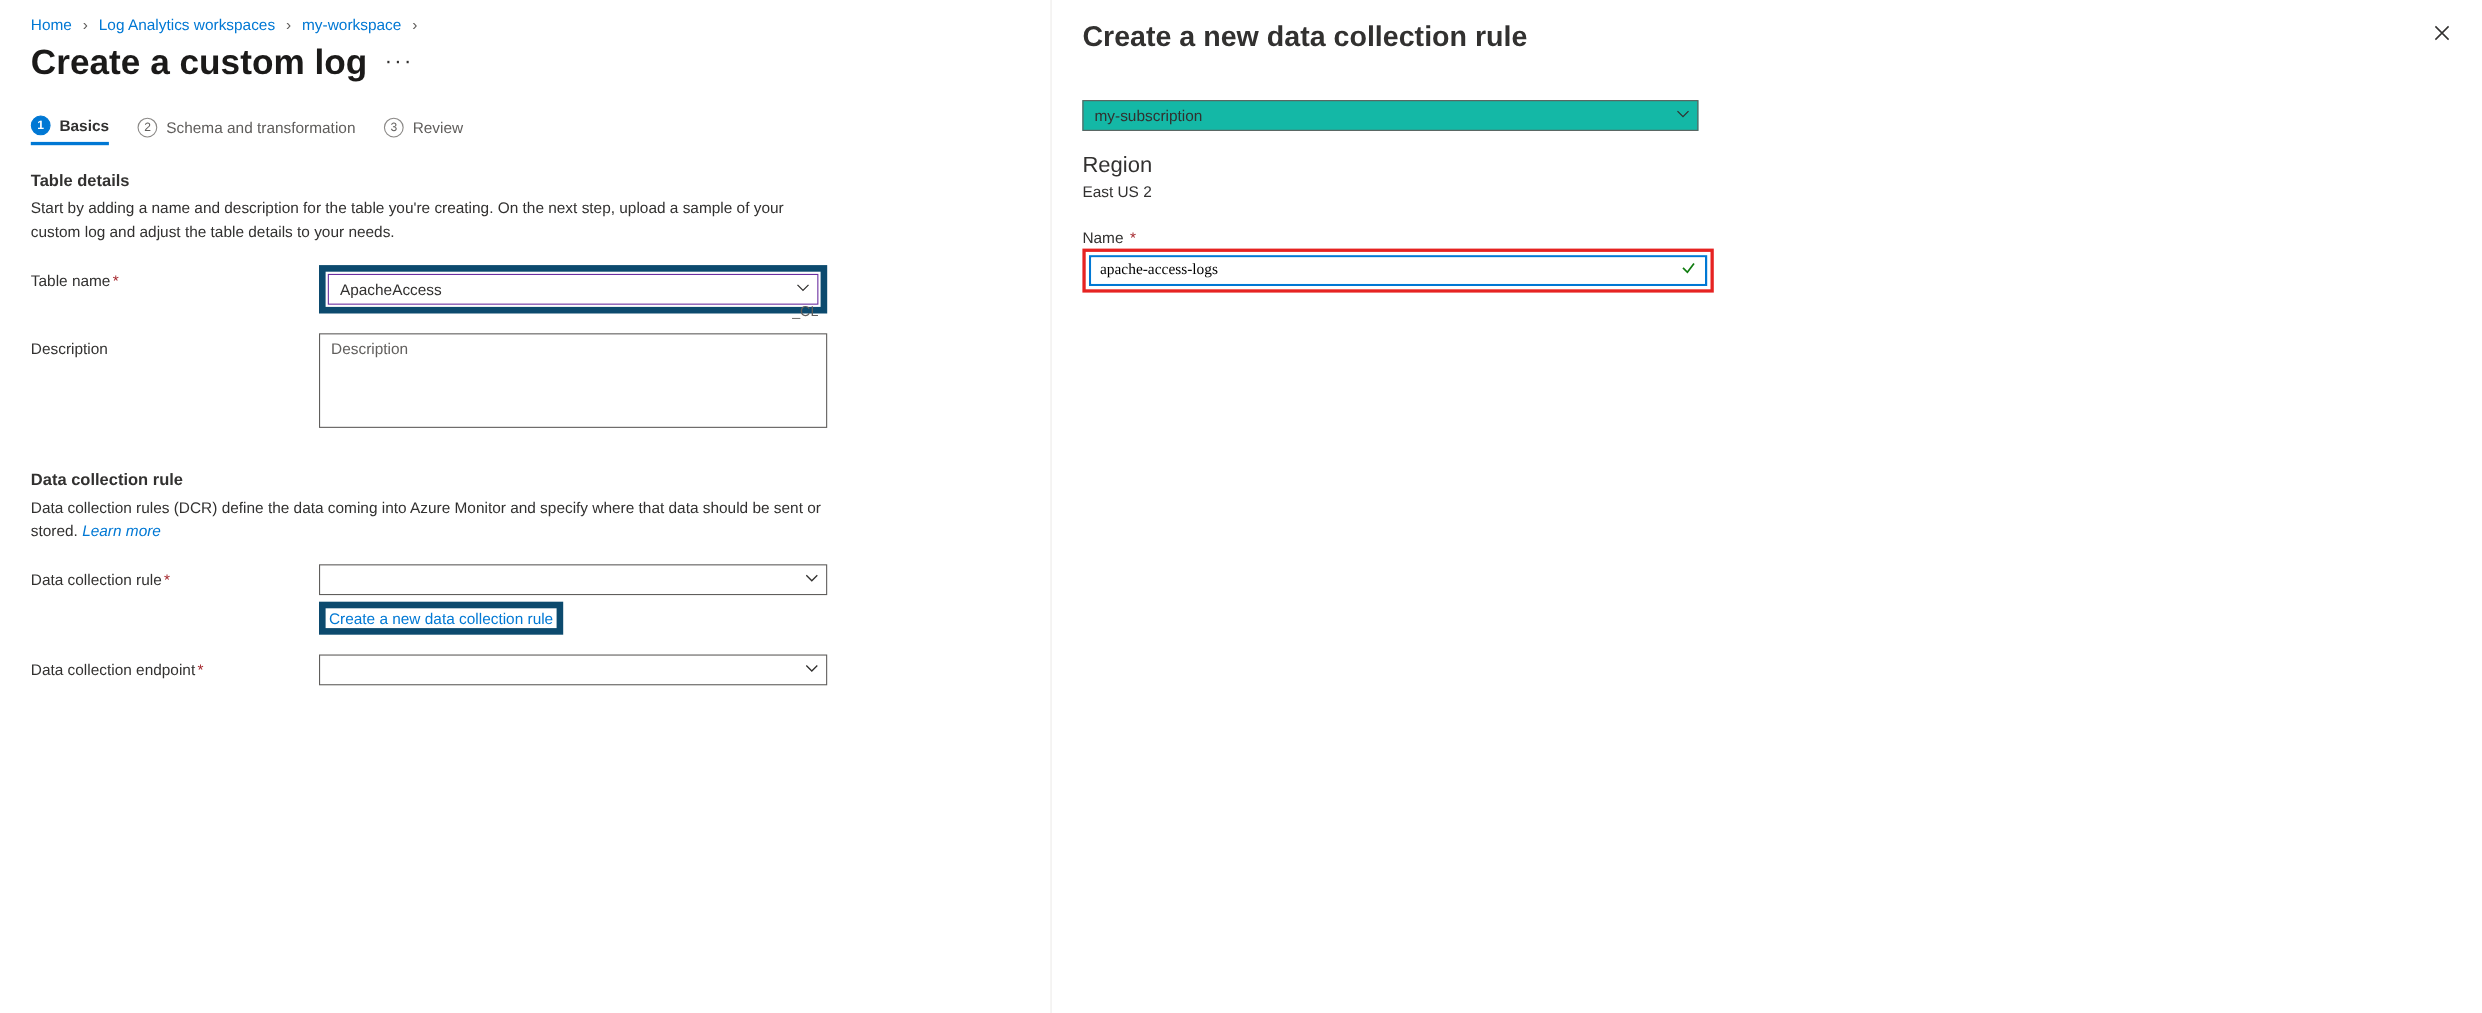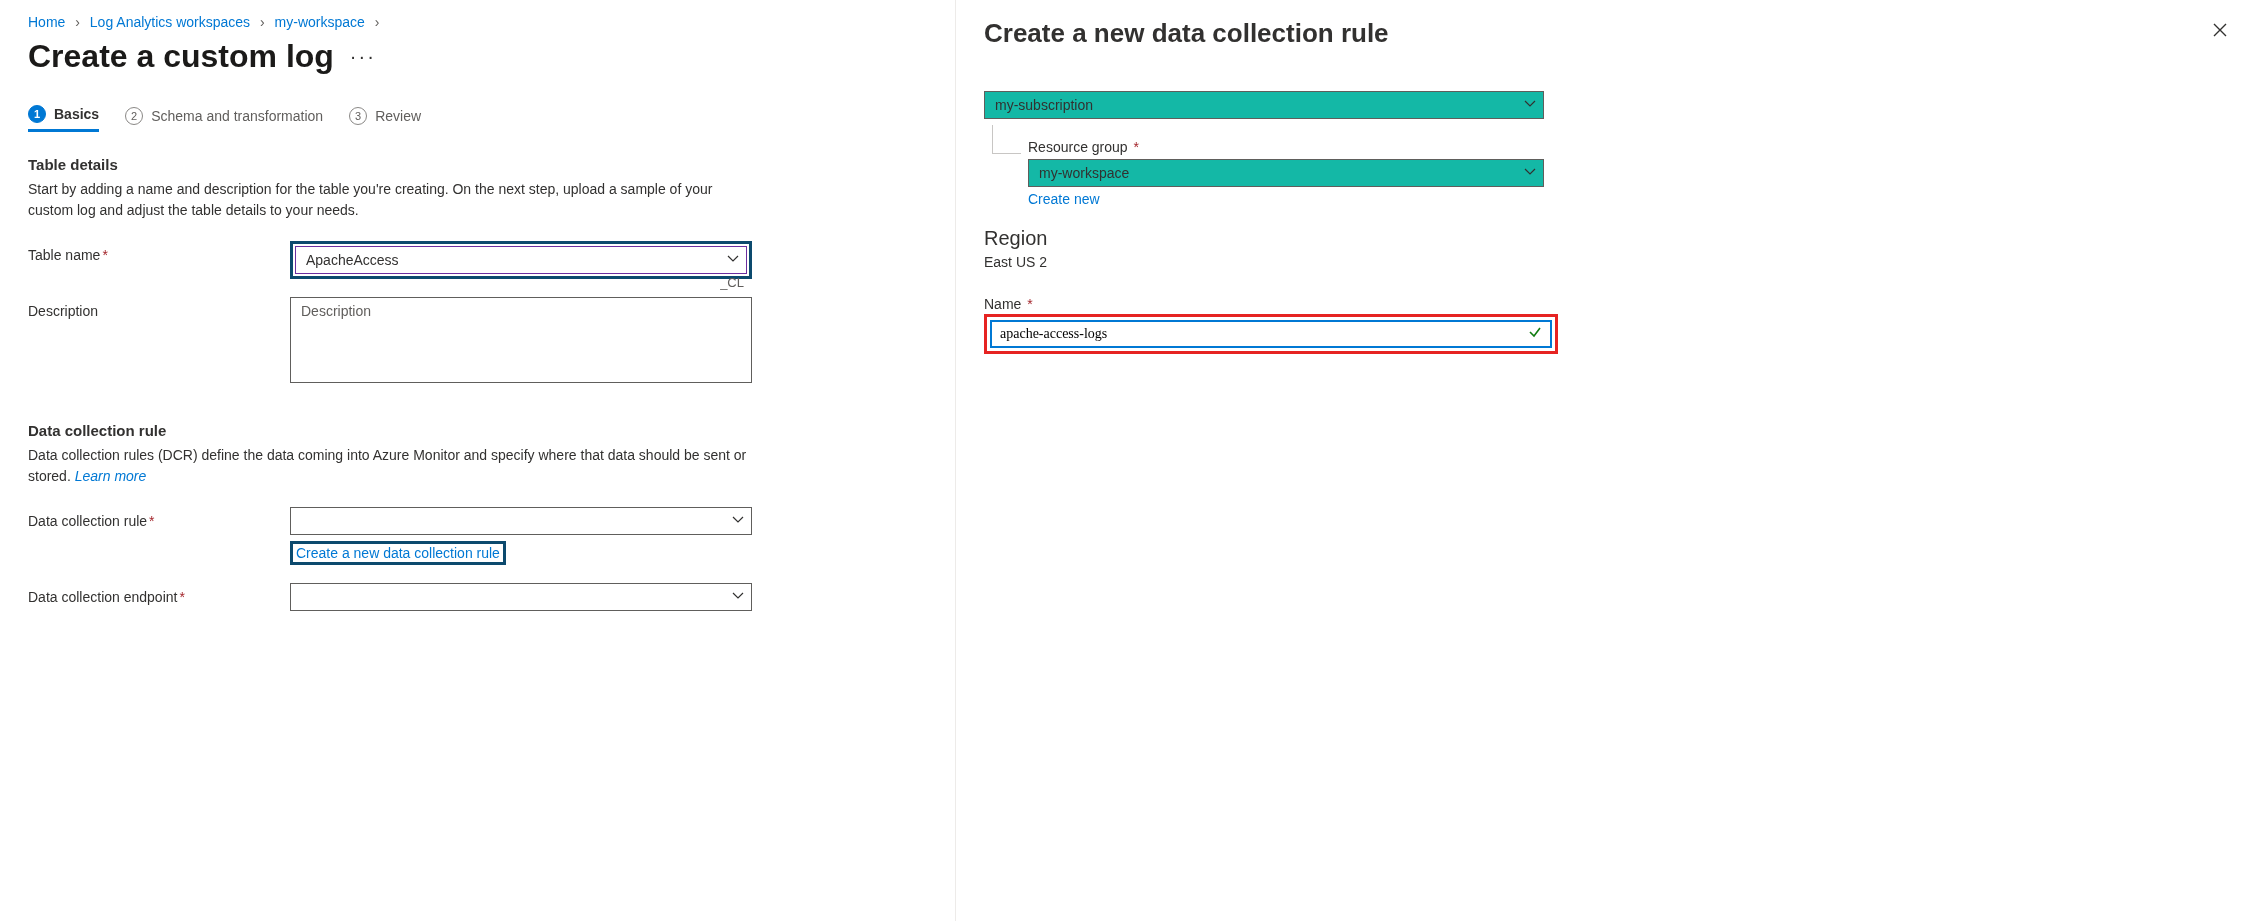--- a/index.html
+++ b/index.html
@@ -53,21 +53,21 @@
   .caret {
     position: absolute; right: 8px; top: 50%; transform: translateY(-50%);
     pointer-events: none;
   }
   .caret svg { width: 12px; height: 12px; }
   .textarea { height: 86px; resize: none; padding-right: 10px; }
   .textarea::placeholder, .input::placeholder { color: #605e5c; }
 
   .suffix-cl { position: absolute; right: 8px; top: 34px; font-size: 13px; color: #605e5c; }
 
-  .highlight-red { border: 3px solid #0c4a6e; padding: 2px; }
+  .highlight-red { border: 6px solid #0c4a6e; padding: 2px; }
   .highlight-red-inner-purple .input { border: 1px solid #6b2fa0; }
 
   .link { color: #0078d4; text-decoration: none; cursor: pointer; font-size: 14px; }
   .create-dcr-link-wrap { margin-top: 6px; display: inline-block; padding: 1px 3px; }
 
   .dcr-section { margin-top: 36px; }
 
   
   .side-title { font-size: 26px; font-weight: 600; margin-bottom: 42px; }
   .close-btn { position: absolute; right: 28px; top: 22px; cursor: pointer; }
@@ -217,34 +217,20 @@
     <div class="side-select-wrap">
       <div class="side-select">my-subscription</div>
       <span class="caret">
         <svg viewBox="0 0 12 12">
             <path d="M1 3 L6 8 L11 3" stroke="#323130" stroke-width="1.2" fill="none"></path>
           </svg>
       </span>
     </div>
   </div>
 
-  <div class="side-field indent">
-    <label class="side-label">
-      <span>Resource group</span><span class="required"> *</span>
-    </label>
-    <div class="side-select-wrap" style="max-width:516px;">
-      <div class="side-select">my-workspace</div>
-      <span class="caret">
-        <svg viewBox="0 0 12 12">
-            <path d="M1 3 L6 8 L11 3" stroke="#323130" stroke-width="1.2" fill="none"></path>
-          </svg>
-      </span>
-    </div>
-    <a href="#" class="link create-new-link">Create new</a>
-  </div>
 
   <div class="region-block">
     <div class="region-label">Region</div>
     <div class="region-value">East US 2</div>
   </div>
 
   <div class="side-field">
     <label class="side-label" style="margin-bottom:2px;">
       <span>Name</span><span class="required"> *</span>
     </label>

